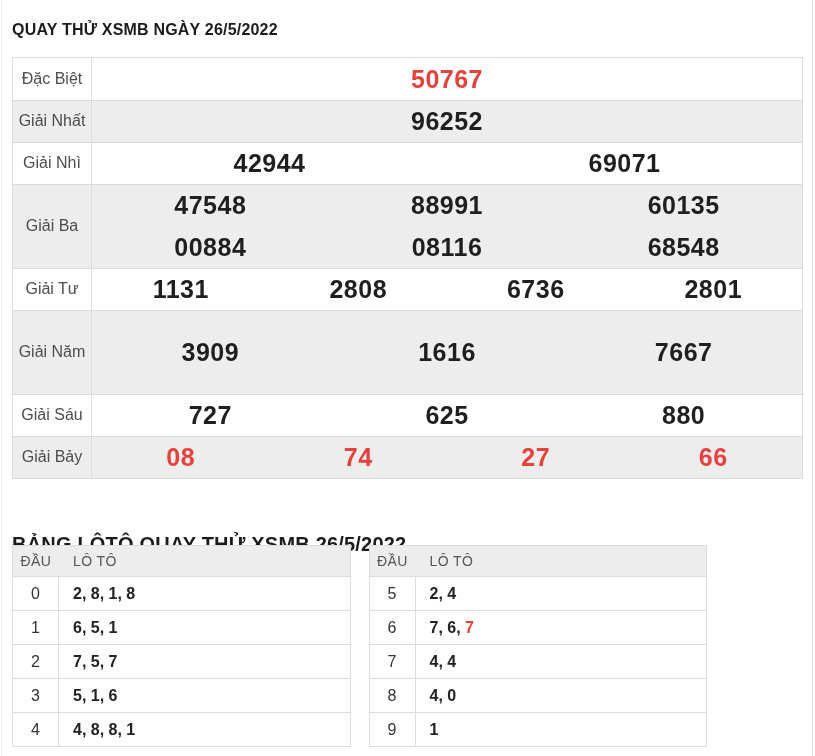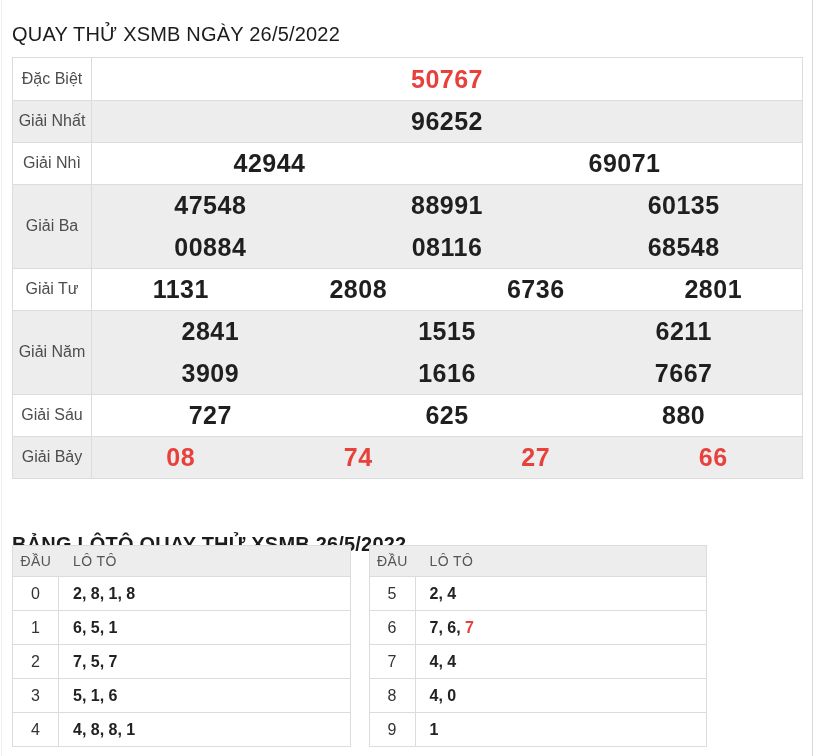--- a/index.html
+++ b/index.html
@@ -9,21 +9,21 @@
     background: #ffffff;
     font-family: "Liberation Sans", sans-serif;
     position: relative;
     overflow: hidden;
   }
   .edge-left  { position: absolute; left: 1px;  top: 0; width: 1px; height: 756px; background: #efefef; }
   .edge-right { position: absolute; left: 812px; top: 0; width: 1px; height: 756px; background: #d8d8d8; }
 
   .main-title {
     position: absolute; left: 12px; top: 10px;
-    font-size: 20px; font-weight: 400; color: #1c1c1c;
+    font-size: 16px; font-weight: 700; color: #1c1c1c;
     letter-spacing: 0.2px; white-space: nowrap;
   }
 
   
   .ptable {
     position: absolute; left: 12px; top: 57px; width: 791px;
     border: 1px solid #dcdcdc;
     background: #fff;
   }
   .prow { display: flex; background: #ffffff; }
@@ -141,25 +141,20 @@
       <span class="pnum">6736</span>
       <span class="pnum">2801</span>
     </div>
       </div>
   </div>
 
   <div class="prow double alt">
     <div class="plabel">Giải Năm</div>
     <div class="pvals">
       <div class="pline">
-        <span class="pnum">2841</span>
-        <span class="pnum">1515</span>
-        <span class="pnum">6211</span>
-      </div>
-      <div class="pline">
         <span class="pnum">3909</span>
         <span class="pnum">1616</span>
         <span class="pnum">7667</span>
       </div>
     </div>
   </div>
 
   <div class="prow single">
     <div class="plabel">Giải Sáu</div>
     <div class="pvals">

